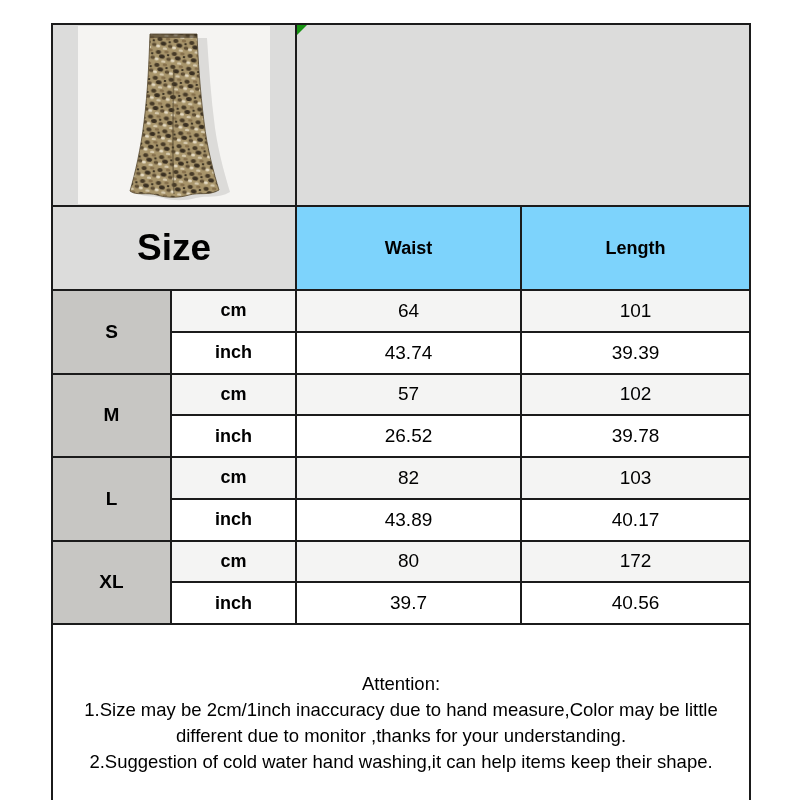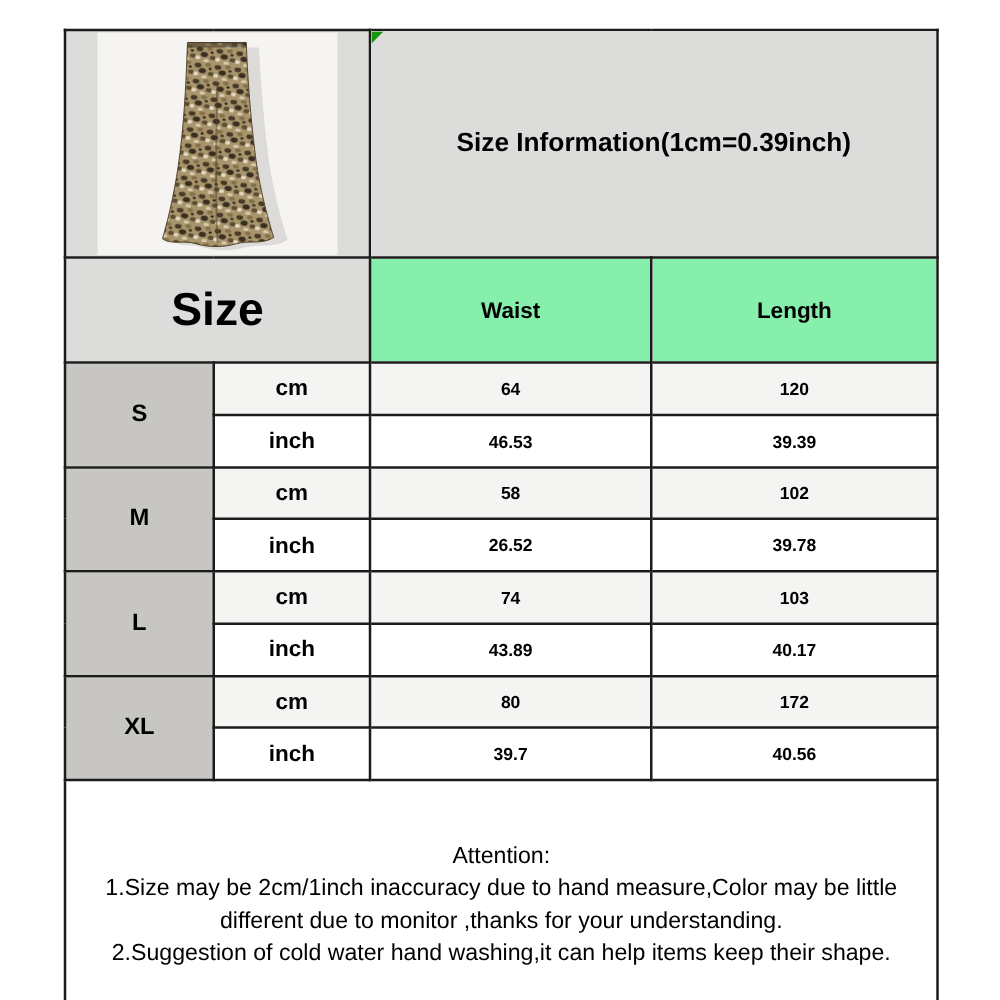--- a/index.html
+++ b/index.html
@@ -31,25 +31,25 @@
   td.cell-title {
     background:#dcdcdb; position:relative;
     font-weight:bold; font-size:21px; letter-spacing:0px;
   }
   .corner-marker {
     position:absolute; top:0; left:0; width:10px; height:10px;
     background:#179312; clip-path:polygon(0 0, 100% 0, 0 100%);
   }
 
   td.c-size   { background:#dcdcdb; font-weight:bold; font-size:37px; }
-  td.c-meas   { background:#86efac; font-weight:bold; font-size:18px;margin-left:40px; }
+  td.c-meas   { background:#7dd3fc; font-weight:bold; font-size:18px;margin-left:40px; }
 
   td.cell-size { background:#c7c6c3; font-weight:bold; font-size:19px; }
   td.cell-unit { font-weight:bold; font-size:18px; }
-  td.cell-val  { font-weight:bold; font-size:14px; }
+  td.cell-val  { font-weight:normal; font-size:19px; }
   tr.r-cm  td.cell-unit, tr.r-cm  td.cell-val { background:#f4f4f3;margin-top:29px; }
   tr.r-inch td.cell-unit, tr.r-inch td.cell-val { background:#ffffff;margin-top:14px; }
 
   td.cell-att {
     background:#ffffff; text-align:left; vertical-align:top;
     padding:4px 8px 0 5px; font-size:18.5px; line-height:26px;
   }
 </style>
 </head>
 <body>
@@ -91,58 +91,57 @@
                        C 69 166 58 170 52 165 C 57 148 63 122 66 96 C 70 64 71 34 72 8 Z" fill="url(#leo)" stroke="#55472e" stroke-width="0.8"></path>
 
               <rect x="72" y="8" width="47" height="4" fill="#3c3222" opacity="0.55"></rect>
 
               <path d="M 96 40 C 95 80 94 130 96 168" stroke="#4a3d28" stroke-width="1.6" fill="none" opacity="0.5"></path>
             </svg>
           </div>
         </td>
         <td colspan="2" class="cell-title">
           <span class="corner-marker"></span>
-          <span>Size Information(1cm=0.39inch)</span>
         </td>
       </tr>
 
       <tr class="r-head">
         <td colspan="2" class="c-size">Size</td>
         <td class="c-meas">Waist</td>
         <td class="c-meas">Length</td>
       </tr>
 
       <tr class="r-data r-cm">
         <td rowspan="2" class="cell-size">S</td>
         <td class="cell-unit">cm</td>
         <td class="cell-val">64</td>
-        <td class="cell-val">120</td>
+        <td class="cell-val">101</td>
       </tr>
       <tr class="r-data r-inch">
         <td class="cell-unit">inch</td>
-        <td class="cell-val">46.53</td>
+        <td class="cell-val">43.74</td>
         <td class="cell-val">39.39</td>
       </tr>
 
       <tr class="r-data r-cm">
         <td rowspan="2" class="cell-size">M</td>
         <td class="cell-unit">cm</td>
-        <td class="cell-val">58</td>
+        <td class="cell-val">57</td>
         <td class="cell-val">102</td>
       </tr>
       <tr class="r-data r-inch">
         <td class="cell-unit">inch</td>
         <td class="cell-val">26.52</td>
         <td class="cell-val">39.78</td>
       </tr>
 
       <tr class="r-data r-cm">
         <td rowspan="2" class="cell-size">L</td>
         <td class="cell-unit">cm</td>
-        <td class="cell-val">74</td>
+        <td class="cell-val">82</td>
         <td class="cell-val">103</td>
       </tr>
       <tr class="r-data r-inch">
         <td class="cell-unit">inch</td>
         <td class="cell-val">43.89</td>
         <td class="cell-val">40.17</td>
       </tr>
 
       <tr class="r-data r-cm">
         <td rowspan="2" class="cell-size">XL</td>

